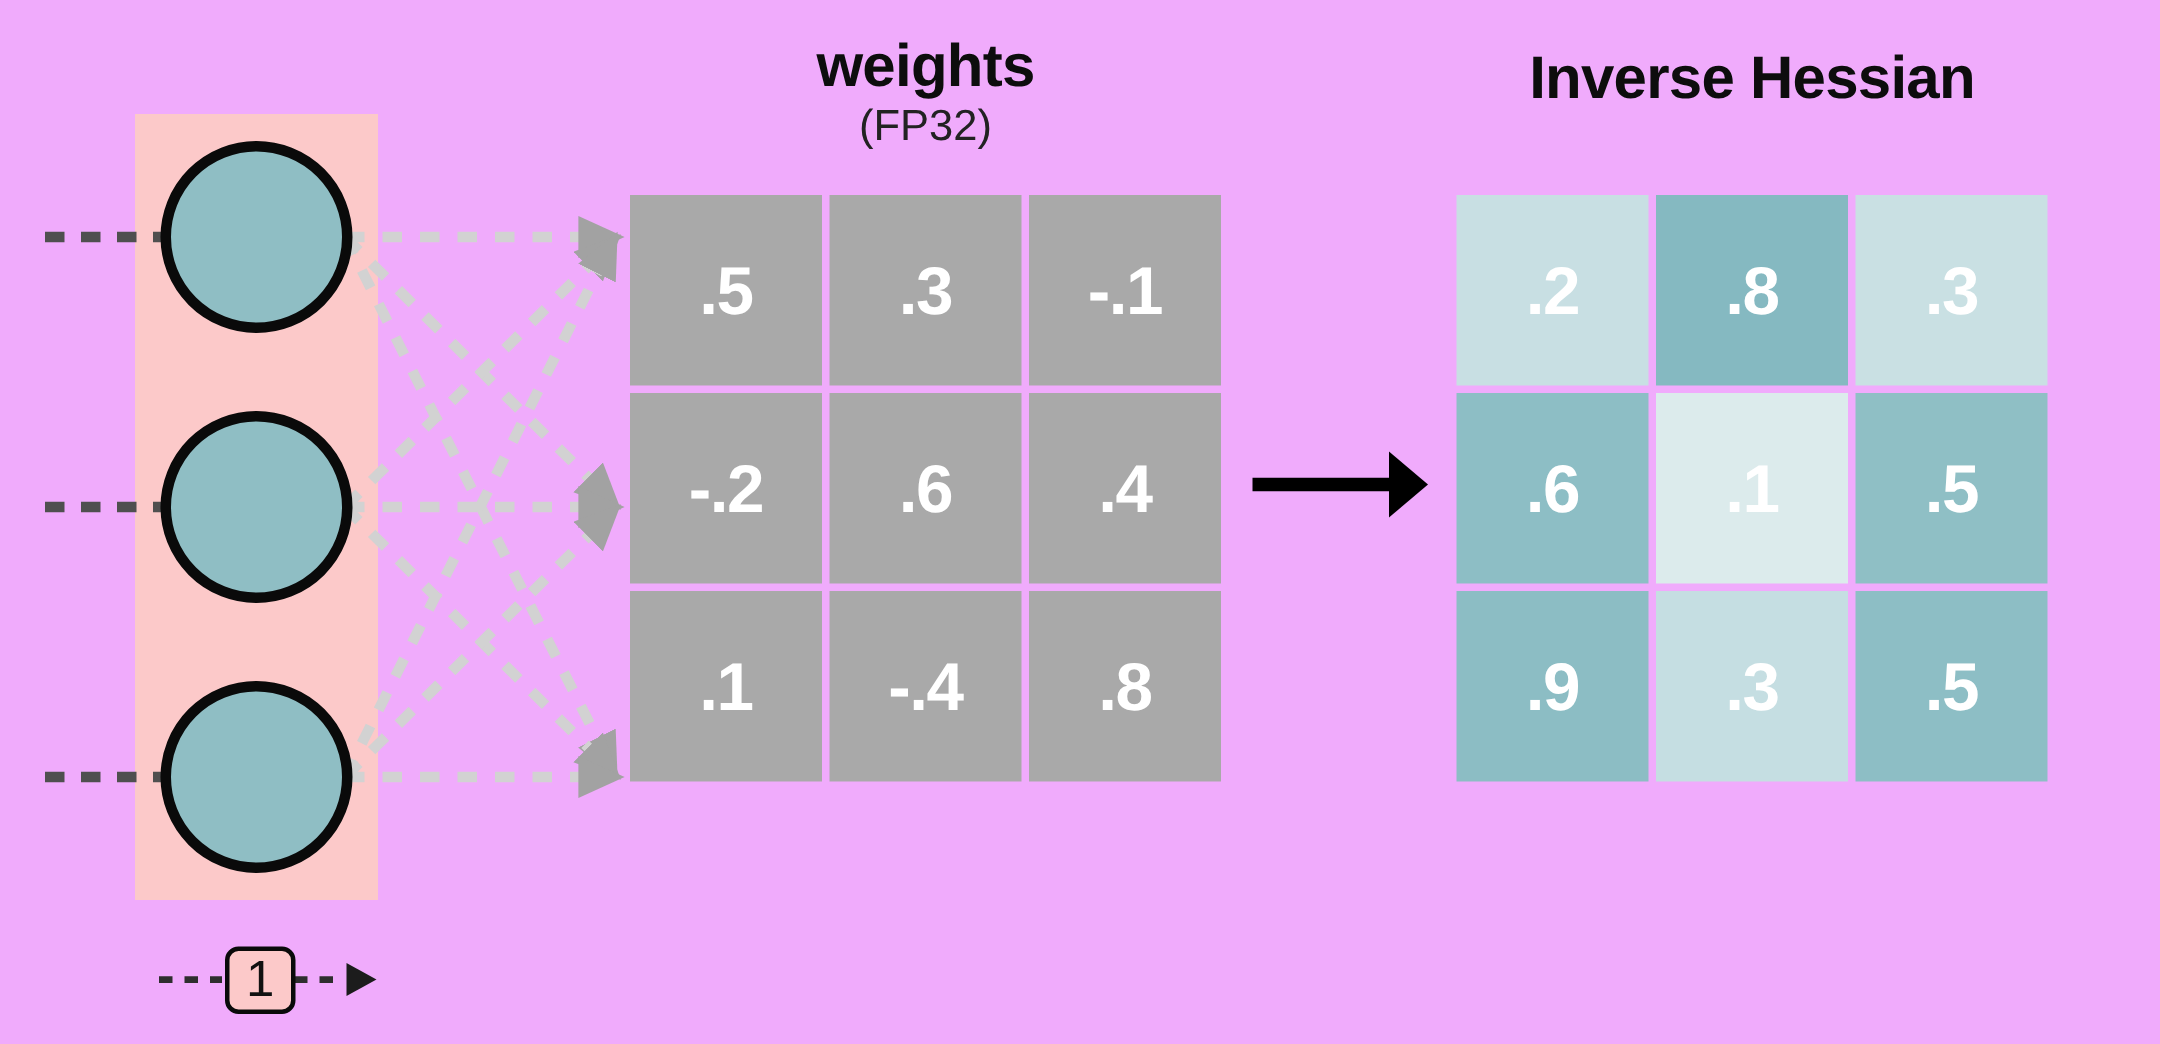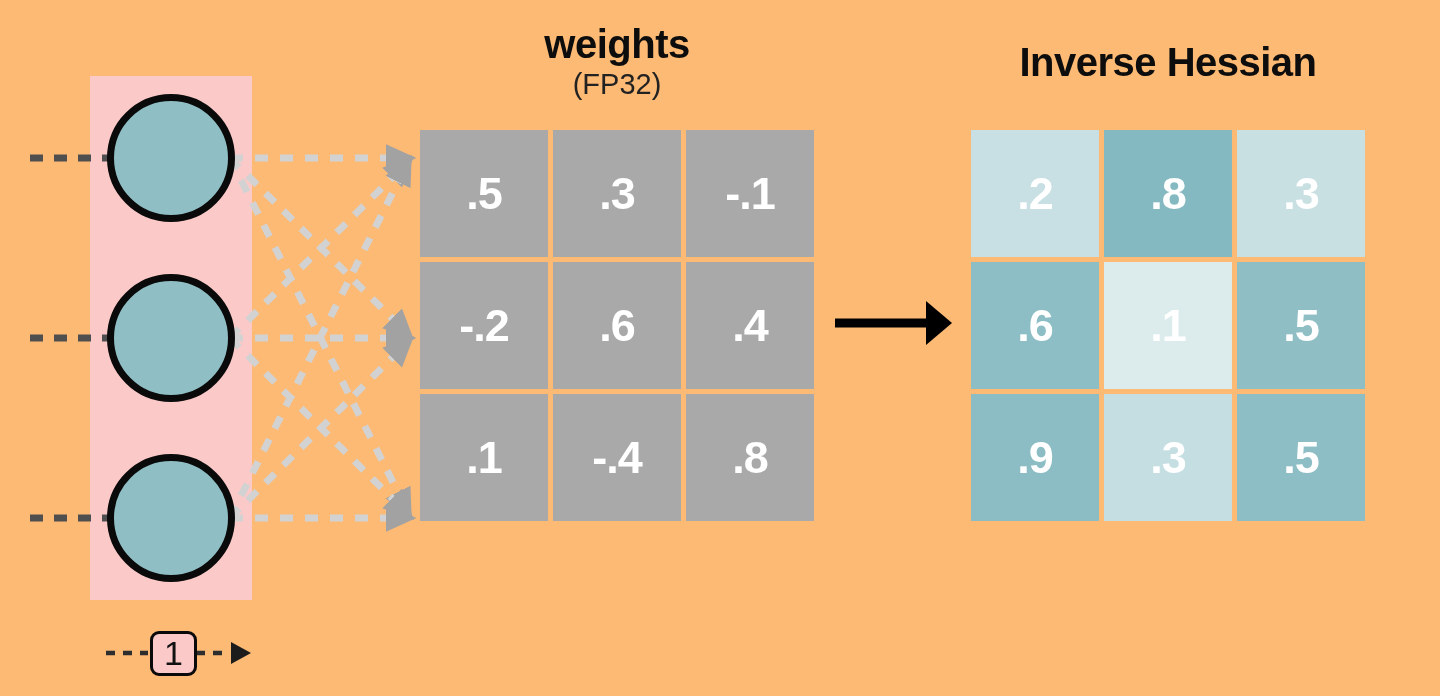--- a/index.html
+++ b/index.html
@@ -1,31 +1,31 @@
 <!DOCTYPE html>
 <html><head>
 <meta charset="utf-8">
 <style>
   html,body{margin:0;padding:0;background:#ffffff;}
   .canvas{
-    position:relative;width:1440px;height:696px;background:#fdba74;overflow:hidden;
+    position:relative;width:1440px;height:696px;background:#f0abfc;overflow:hidden;
     font-family:"Liberation Sans", sans-serif;
   }
   .overlay{position:absolute;left:0;top:0;z-index:2;}
   .input-rect{position:absolute;left:90px;top:76px;width:162px;height:524px;z-index:1;}
   .neuron{
     position:absolute;left:107px;width:114px;height:114px;border:7px solid #0a0a0a;
     border-radius:50%;z-index:3;
   }
   .neuron.n1{top:94px;} .neuron.n2{top:274px;} .neuron.n3{top:454px;}
   .title-block{position:absolute;z-index:3;text-align:center;}
   .title-block .main{font-size:40px;font-weight:700;color:#0d0d0d;line-height:1.1;letter-spacing:-0.5px;}
   .title-block .sub{font-size:29px;font-weight:400;color:#222222;line-height:1.15;margin-top:2px;}
   .wt-title{left:420px;top:22px;width:394px;}
-  .hs-title{left:951px;top:40px;width:434px;}
+  .hs-title{left:951px;top:30px;width:434px;}
   .matrix{
     position:absolute;top:130px;display:grid;z-index:3;
     grid-template-columns:repeat(3,128px);grid-template-rows:repeat(3,127px);gap:5px;
   }
   .wt-matrix{left:420px;}
   .hs-matrix{left:971px;}
   .cell{
     display:flex;align-items:center;justify-content:center;
     color:#ffffff;font-size:45px;font-weight:700;letter-spacing:-1px;
   }

